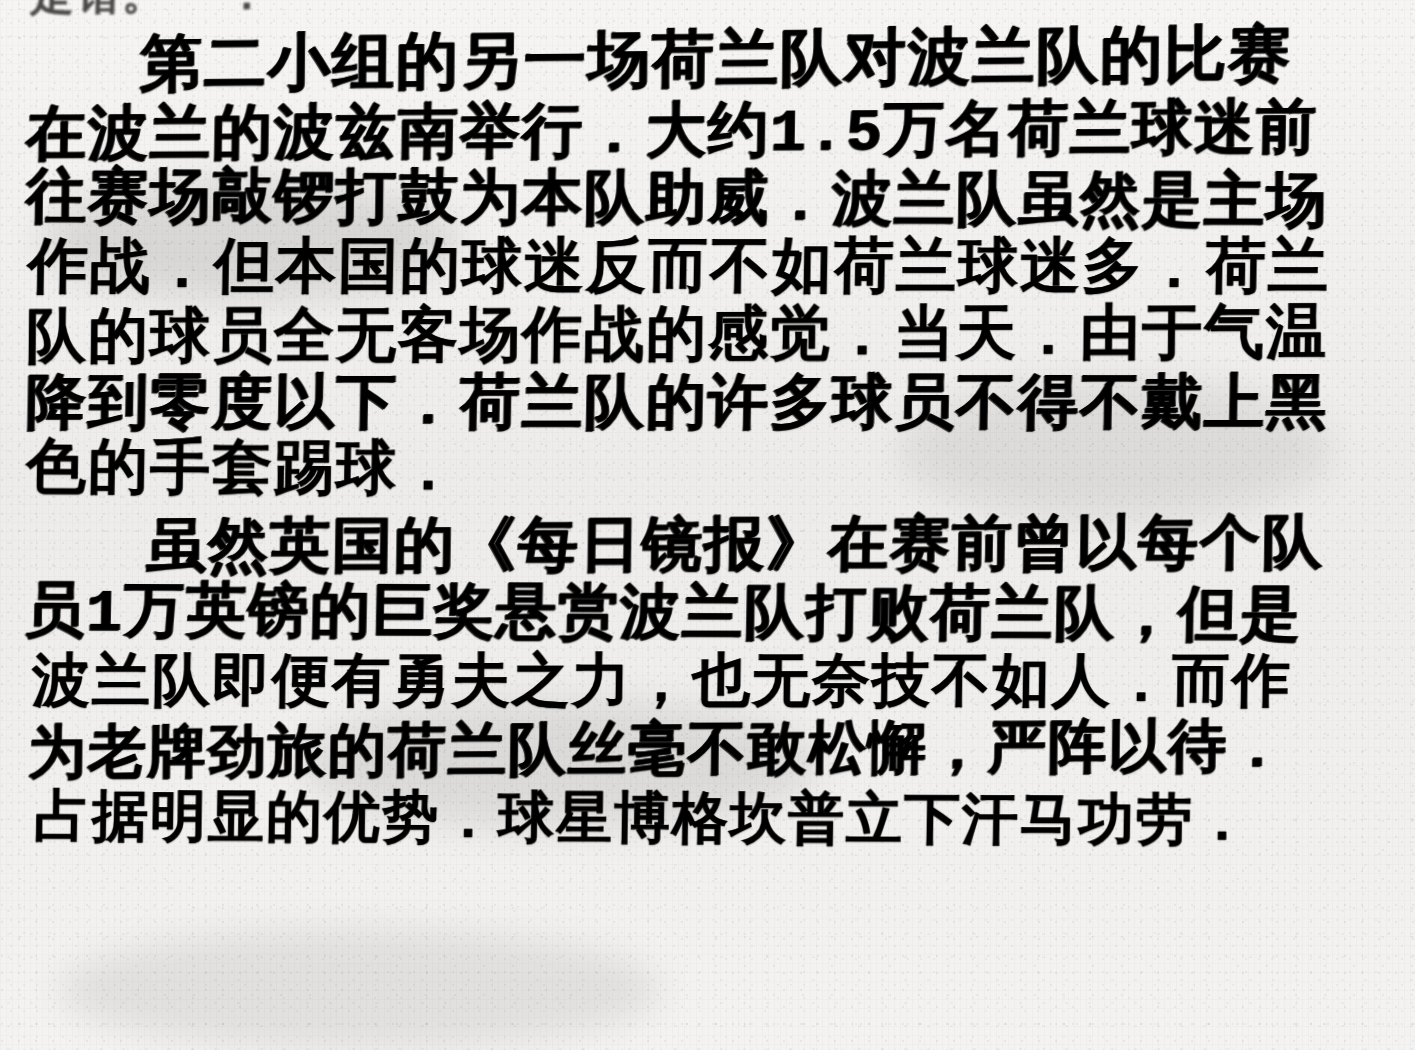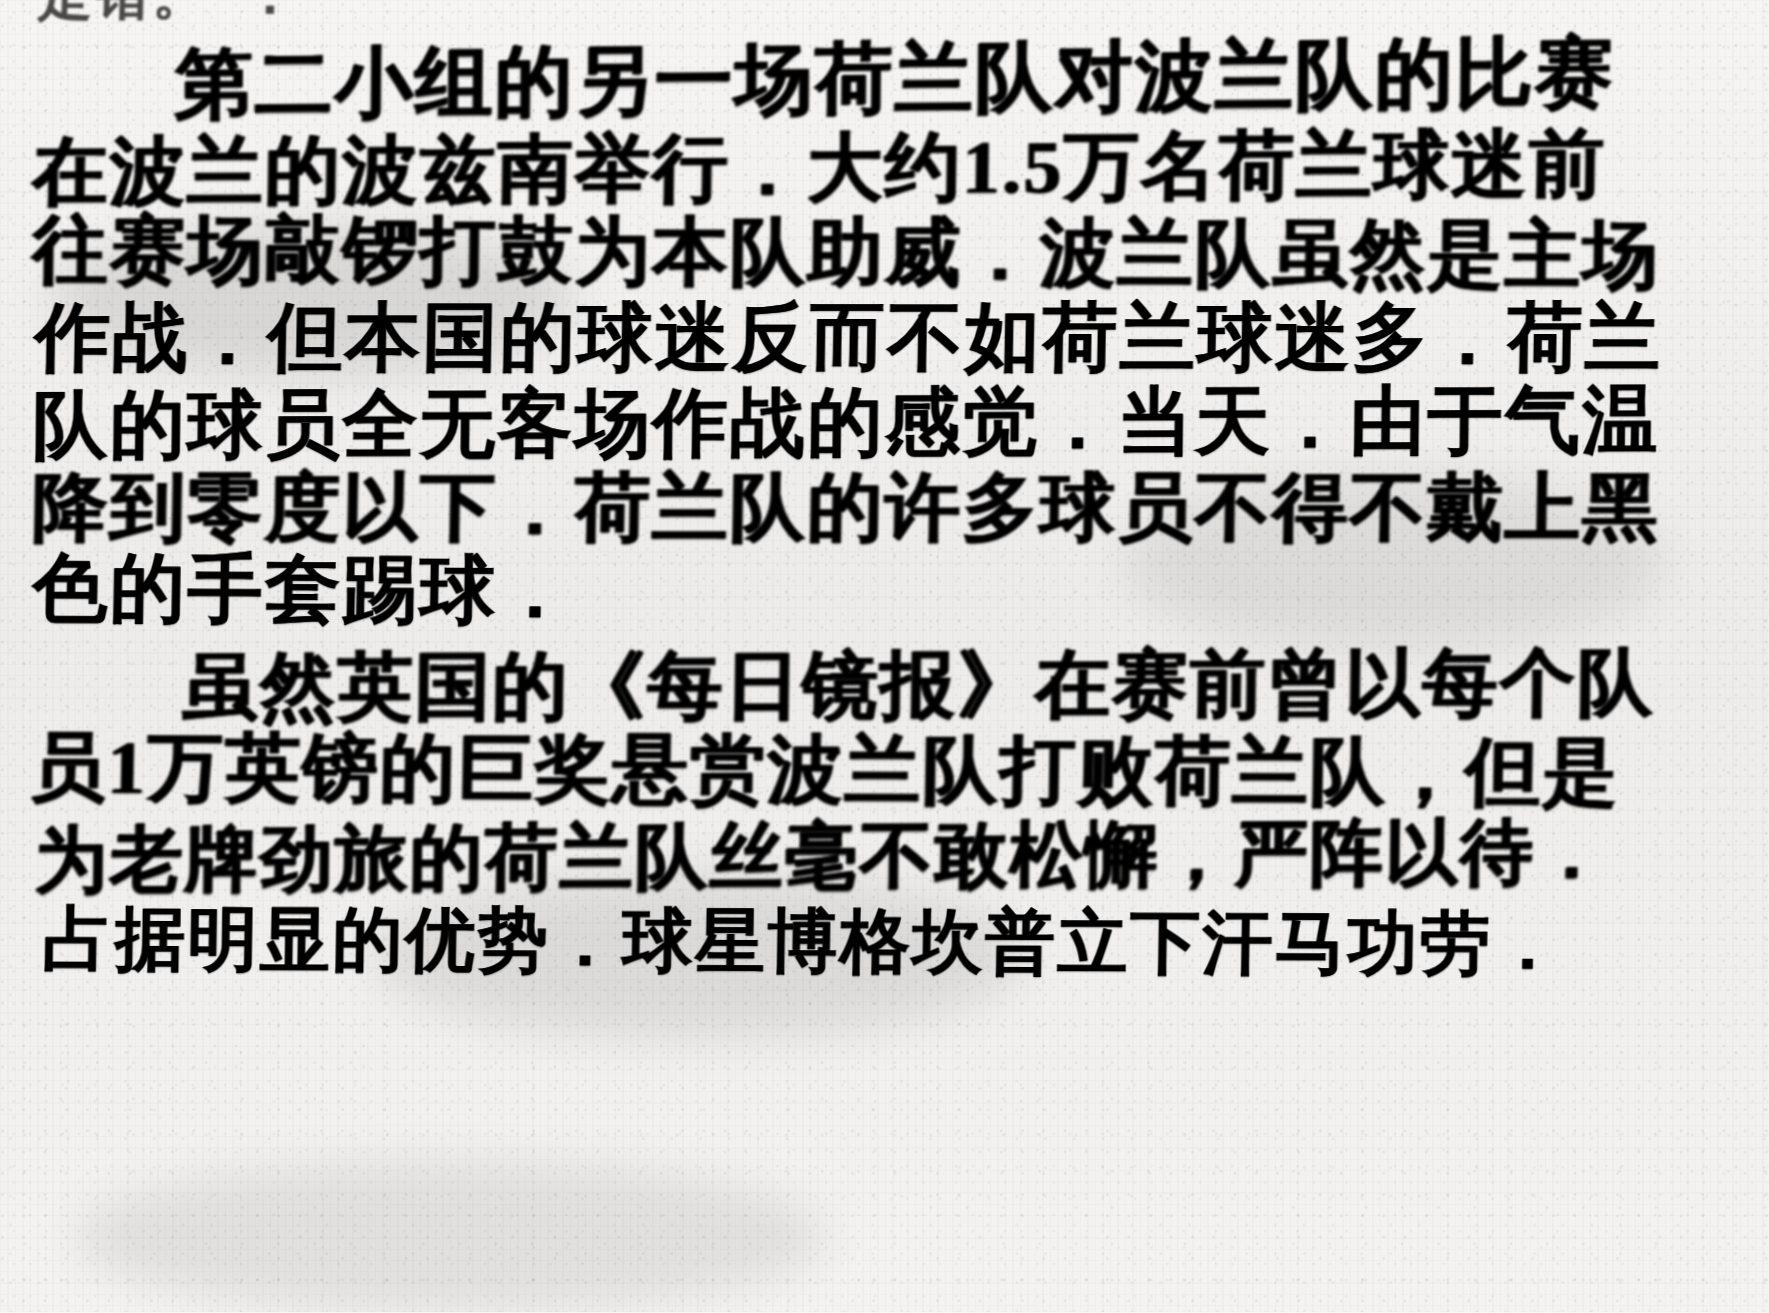--- a/index.html
+++ b/index.html
@@ -41,21 +41,21 @@
     border-radius: 50%;
     filter: blur(18px);
     mix-blend-mode: multiply;
   }
 
   .scan {
     position: absolute;
     inset: 0;
     padding: 0 22px;
     box-sizing: border-box;
-    font-family: Liberation Serif, serif;
+    font-family: Liberation Mono, monospace;
     color: #121212;
   }
 
   .line {
     position: relative;
     font-weight: 700;
     letter-spacing: 2px;
     white-space: pre;
     line-height: 1;
     text-shadow:
@@ -108,16 +108,17 @@
     <div class="line l0 faint">是错。  ．</div>
     <div class="line l1 heavy">第二小组的另一场荷兰队对波兰队的比赛</div>
     <div class="line l2 heavy">在波兰的波兹南举行．大约1.5万名荷兰球迷前</div>
     <div class="line l3 heavy">往赛场敲锣打鼓为本队助威．波兰队虽然是主场</div>
     <div class="line l4">作战．但本国的球迷反而不如荷兰球迷多．荷兰</div>
     <div class="line l5">队的球员全无客场作战的感觉．当天．由于气温</div>
     <div class="line l6 heavy">降到零度以下．荷兰队的许多球员不得不戴上黑</div>
     <div class="line l7">色的手套踢球．</div>
     <div class="line l8 heavy">虽然英国的《每日镜报》在赛前曾以每个队</div>
     <div class="line l9 heavy">员1万英镑的巨奖悬赏波兰队打败荷兰队，但是</div>
+    <div class="line l10">波兰队即便有勇夫之力，也无奈技不如人．而作</div>
     <div class="line l11 heavy">为老牌劲旅的荷兰队丝毫不敢松懈，严阵以待．</div>
     <div class="line l12">占据明显的优势．球星博格坎普立下汗马功劳．</div>
   </div>
 </div>
 
 </body></html>

